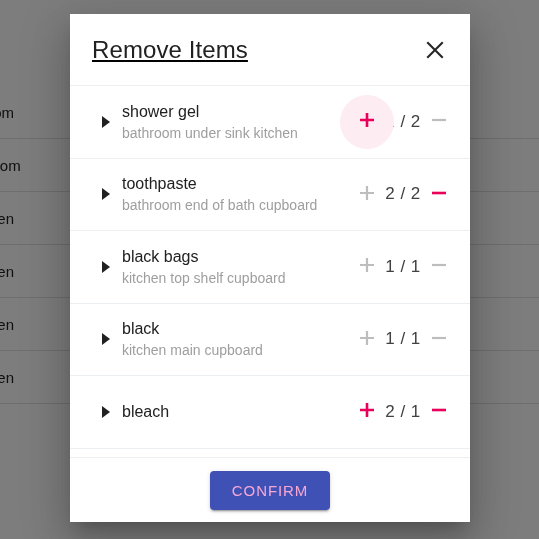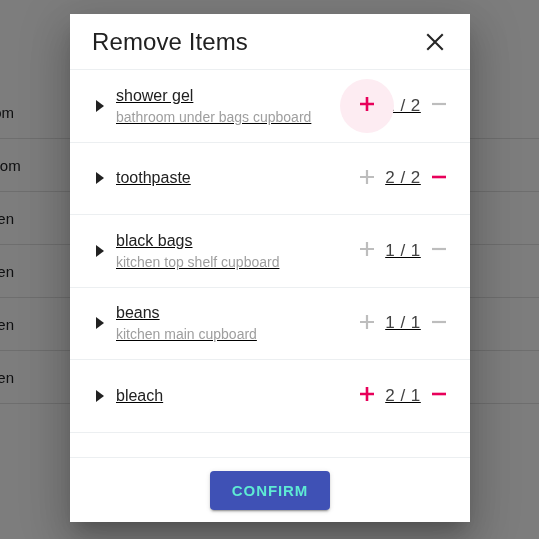--- a/index.html
+++ b/index.html
@@ -72,28 +72,29 @@
     background: #ffffff;
     box-shadow: 0 11px 15px -7px rgba(0,0,0,.2),
                 0 24px 38px 3px rgba(0,0,0,.14),
                 0 9px 46px 8px rgba(0,0,0,.12);
     display: flex;
     flex-direction: column;
     overflow: hidden;
   }
 
   .dialog-header {
-    height: 56px;
+    height: 72px;
     box-sizing: border-box;
     display: flex;
     align-items: center;
     justify-content: space-between;
     padding: 0 19px 0 22px;
     border-bottom: 1px solid #eceff1;
     flex: 0 0 auto;
+    text-decoration: underline;
   }
   .dialog-title {
     font-size: 24px;
     font-weight: 400;
     color: #212121;
     letter-spacing: 0.1px;
     line-height: 1;
   }
   .close-btn {
     width: 32px;
@@ -113,22 +114,21 @@
     flex: 1 1 auto;
     overflow: hidden;
   }
   .item-row {
     position: relative;
     height: 72.5px;
     box-sizing: border-box;
     display: flex;
     align-items: center;
     border-bottom: 1px solid #eceff1;
-    padding: 0 18px 0 22px;
-    text-decoration: underline;
+    padding: 0 18px 0 28px;
   }
   .disclosure {
     width: 16px;
     flex: 0 0 16px;
     display: flex;
     align-items: center;
     justify-content: center;
     cursor: pointer;
   }
   .disclosure .tri {
@@ -205,25 +205,25 @@
   .dialog-footer {
     flex: 0 0 auto;
     height: 64px;
     display: flex;
     align-items: center;
     justify-content: center;
     border-top: 1px solid #eceff1;
   }
   .confirm-btn {
     background: #3f51b5;
-    color: #5eead4;
+    color: #f9a8d4;
     border: none;
     border-radius: 4px;
     font-size: 15px;
-    font-weight: bold;
+    font-weight: normal;
     letter-spacing: 0.9px;
     padding: 11px 22px;
     cursor: pointer;
     box-shadow: 0 3px 1px -2px rgba(0,0,0,.2),
                 0 2px 2px 0 rgba(0,0,0,.14),
                 0 1px 5px 0 rgba(0,0,0,.12);
     font-family: "Liberation Sans", sans-serif;
   }
 </style>
 </head>
@@ -271,21 +271,21 @@
     </div>
 
     <div class="item-list">
 
       <div class="item-row">
         <div class="disclosure">
             <div class="tri"></div>
           </div>
         <div class="item-text">
           <div class="item-name">shower gel</div>
-          <div class="item-loc">bathroom under bags cupboard</div>
+          <div class="item-loc">bathroom under sink kitchen</div>
         </div>
         <div class="item-controls">
           <button class="step-btn ripple">
             <span class="glyph">
               <svg width="20" height="20" viewBox="0 0 20 20" aria-hidden="true">
                 <path d="M10 3 V17 M3 10 H17" stroke="#E8005A" stroke-width="2.6" stroke-linecap="butt" fill="none"></path>
               </svg>
             </span>
           </button>
           <span class="count">1 / 2</span>
@@ -298,20 +298,21 @@
           </button>
         </div>
       </div>
 
       <div class="item-row">
         <div class="disclosure">
             <div class="tri"></div>
           </div>
         <div class="item-text">
           <div class="item-name">toothpaste</div>
+          <div class="item-loc">bathroom end of bath cupboard</div>
         </div>
         <div class="item-controls">
           <button class="step-btn">
             <span class="glyph">
               <svg width="20" height="20" viewBox="0 0 20 20" aria-hidden="true">
                 <path d="M10 3 V17 M3 10 H17" stroke="#BDBDBD" stroke-width="2.2" stroke-linecap="butt" fill="none"></path>
               </svg>
             </span>
           </button>
           <span class="count">2 / 2</span>
@@ -350,21 +351,21 @@
             </span>
           </button>
         </div>
       </div>
 
       <div class="item-row">
         <div class="disclosure">
             <div class="tri"></div>
           </div>
         <div class="item-text">
-          <div class="item-name">beans</div>
+          <div class="item-name">black</div>
           <div class="item-loc">kitchen main cupboard</div>
         </div>
         <div class="item-controls">
           <button class="step-btn">
             <span class="glyph">
               <svg width="20" height="20" viewBox="0 0 20 20" aria-hidden="true">
                 <path d="M10 3 V17 M3 10 H17" stroke="#BDBDBD" stroke-width="2.2" stroke-linecap="butt" fill="none"></path>
               </svg>
             </span>
           </button>

